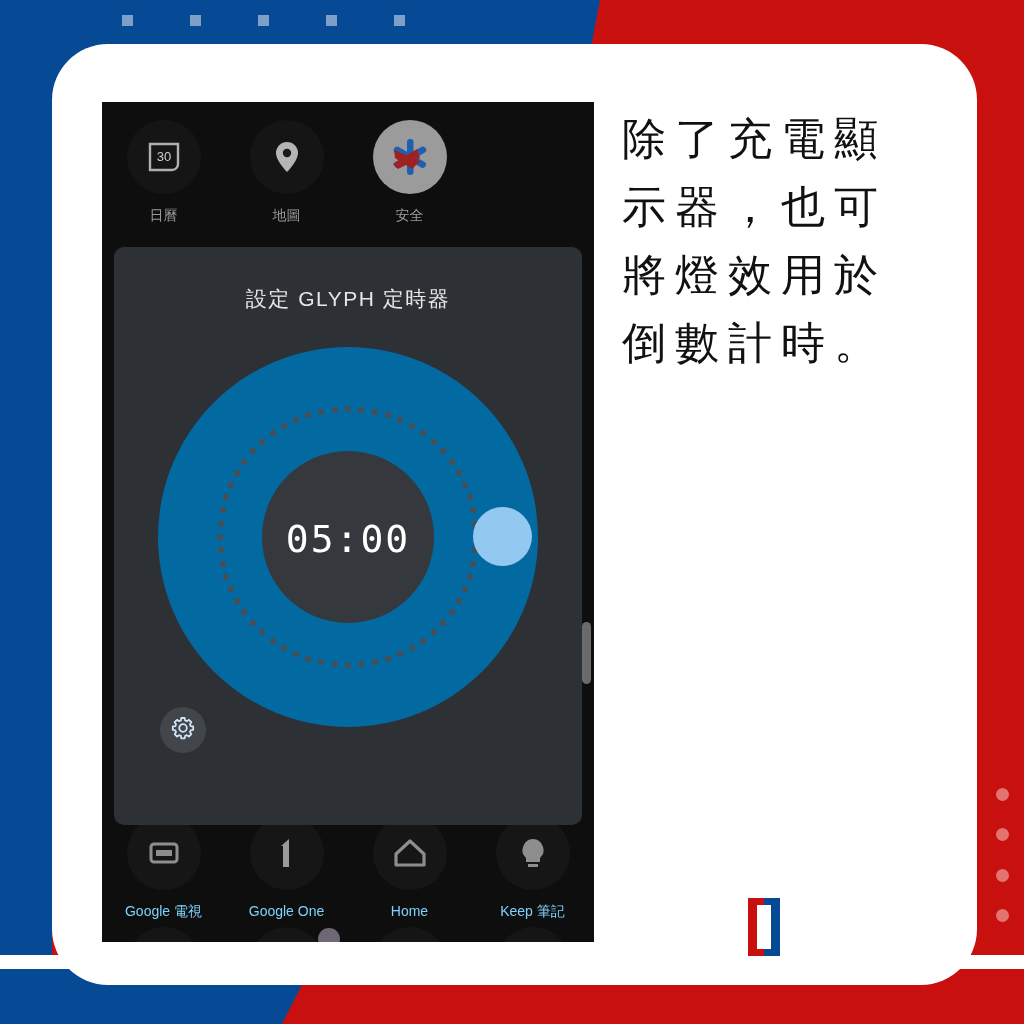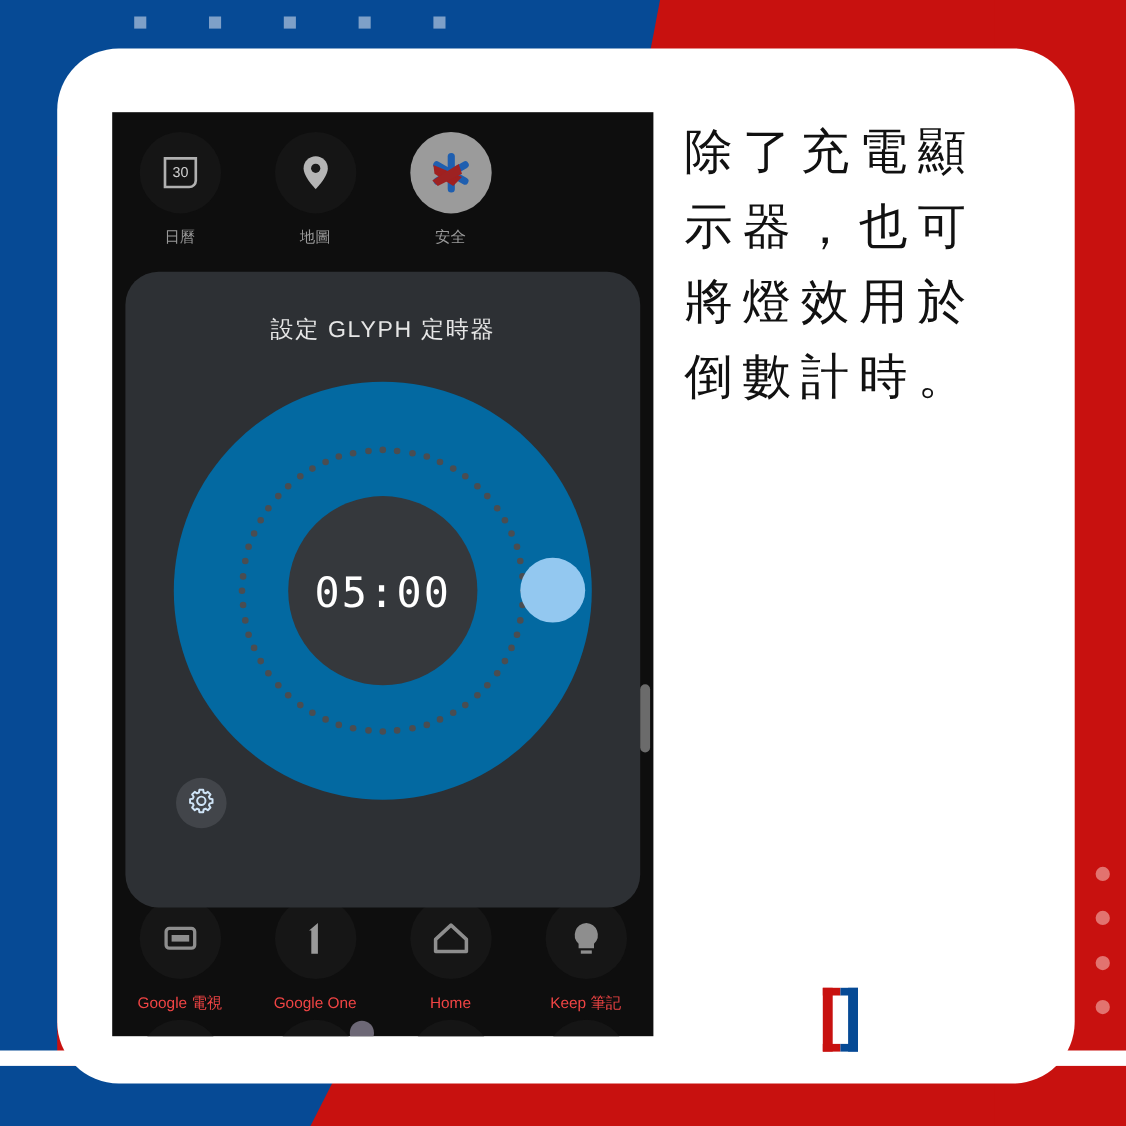--- a/index.html
+++ b/index.html
@@ -93,21 +93,21 @@
     display: flex; align-items: center; justify-content: center;
   }
   .app-ic.light { background: #9b9b9b; }
   .app-lb {
     margin-top: 13px;
     font-size: 14px;
     color: #9a9a9a;
     white-space: nowrap;
   }
   .app-row.bottom .app-ic { background: #161616; }
-  .app-row.bottom .app-lb { color: #ef4444; }
+  .app-row.bottom .app-lb { color: #7dd3fc; }
 
   
   .partial-row {
     position: absolute; top: 825px; left: 0; width: 492px;
     display: flex;
   }
   .partial-row .app-ic { background: #151515; }
 
   .home-pill {
     position: absolute;
@@ -115,21 +115,21 @@
     width: 22px; height: 22px; border-radius: 50%;
     background: #6d6876;
   }
 
   
   .glyph-card {
     position: absolute;
     left: 12px; top: 145px;
     width: 468px; height: 578px;
     background: #2d3034;
-    border-radius: 30px;
+    border-radius: 10px;
     overflow: hidden;
   }
   .glyph-title {
     position: absolute; top: 38px; left: 0; width: 468px;
     text-align: center;
     color: #e6e6e6;
     font-size: 21px;
     letter-spacing: 1.5px;
   }
   .glyph-hint {

